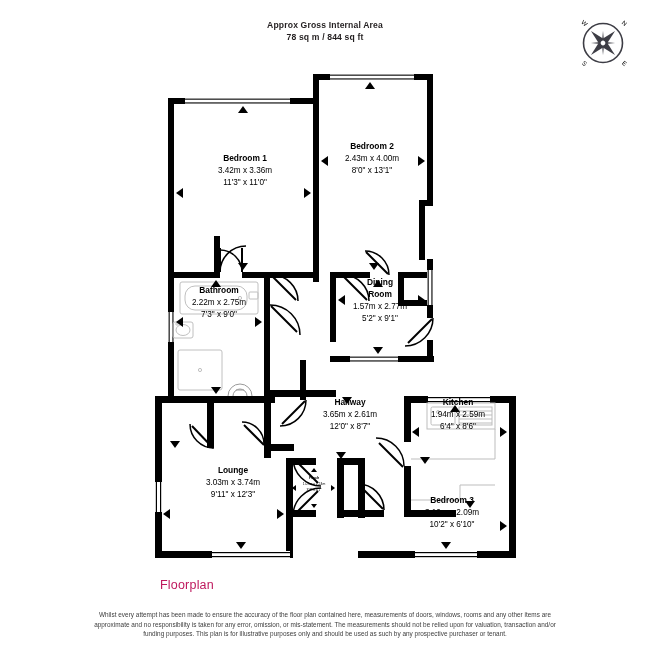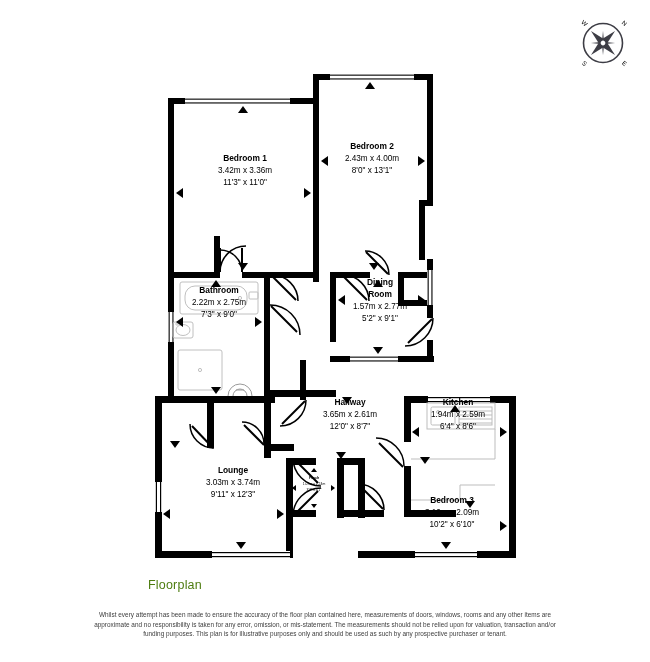--- a/index.html
+++ b/index.html
@@ -55,24 +55,24 @@
     left: 0;
     top: 60px;
     width: 650px;
     height: 510px;
   }
   .plan-svg { display: block; }
 
   
   .caption {
     position: absolute;
-    left: 148px;
+    left: 160px;
     top: 578px;
     font-size: 12.5px;
-    color: #4d7c0f;
+    color: #be185d;
     letter-spacing: 0.2px;
   }
 
   
   .disclaimer {
     position: absolute;
     left: 85px;
     top: 610px;
     width: 480px;
     text-align: center;
@@ -87,20 +87,24 @@
   .rm-name { font-size: 8.4px; font-weight: bold; text-anchor: middle; }
   .rm-dim  { font-size: 8.2px; text-anchor: middle; }
   .rm-name-sm { font-size: 3.6px; font-weight: bold; text-anchor: middle; }
   .rm-dim-sm  { font-size: 3.4px; text-anchor: middle; }
 </style>
 </head>
 <body>
 
 <div id="page">
 
+  <div class="header">
+    <div class="header-line">Approx Gross Internal Area</div>
+    <div class="header-line">78 sq m / 844 sq ft</div>
+  </div>
 
   <div class="compass">
     <svg width="62" height="62" viewBox="0 0 62 62">
       <g transform="translate(31,31) rotate(45)">
         <circle cx="0" cy="0" r="19.5" fill="none" stroke="#3d3d45" stroke-width="1.6"></circle>
 
         <g fill="#3d3d45">
           <path d="M0,-17 L3.1,-3.1 L0,0 L-3.1,-3.1 Z"></path>
           <path d="M0,17 L3.1,3.1 L0,0 L-3.1,3.1 Z"></path>
           <path d="M-17,0 L-3.1,-3.1 L0,0 L-3.1,3.1 Z"></path>

